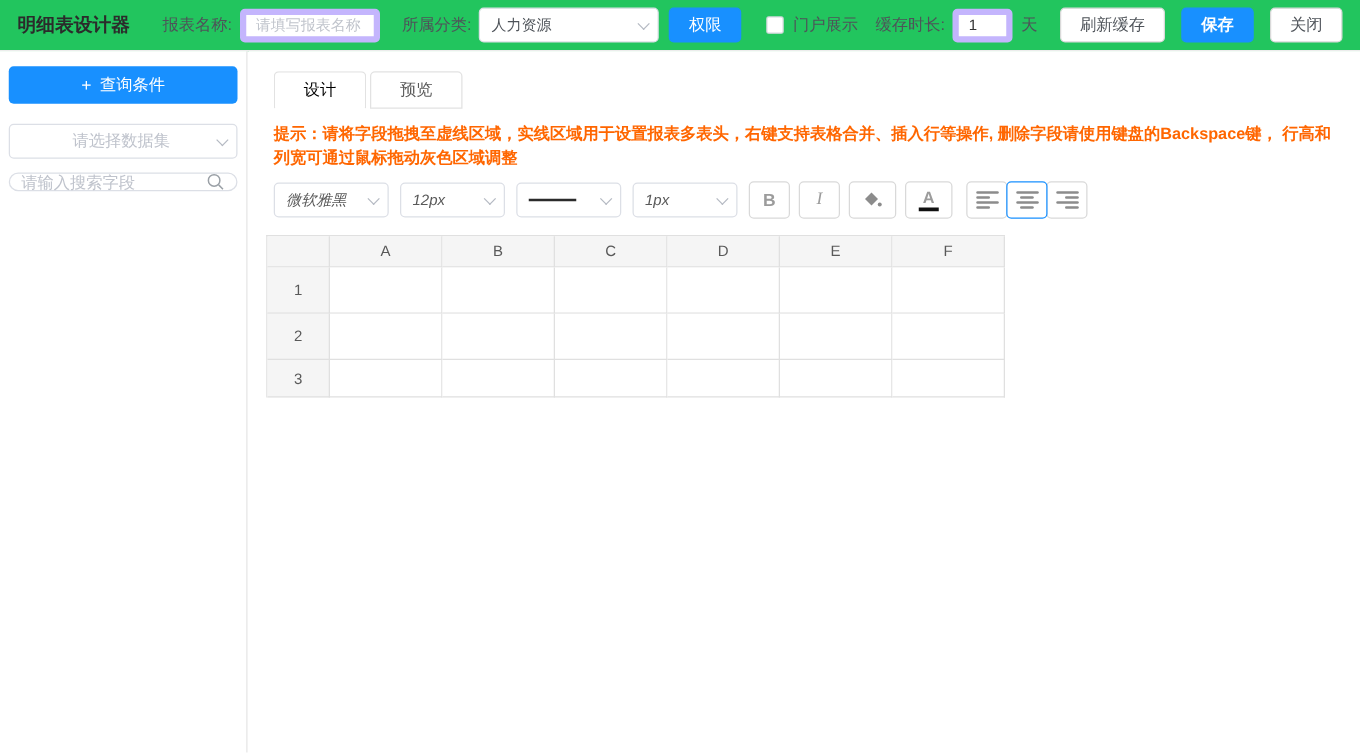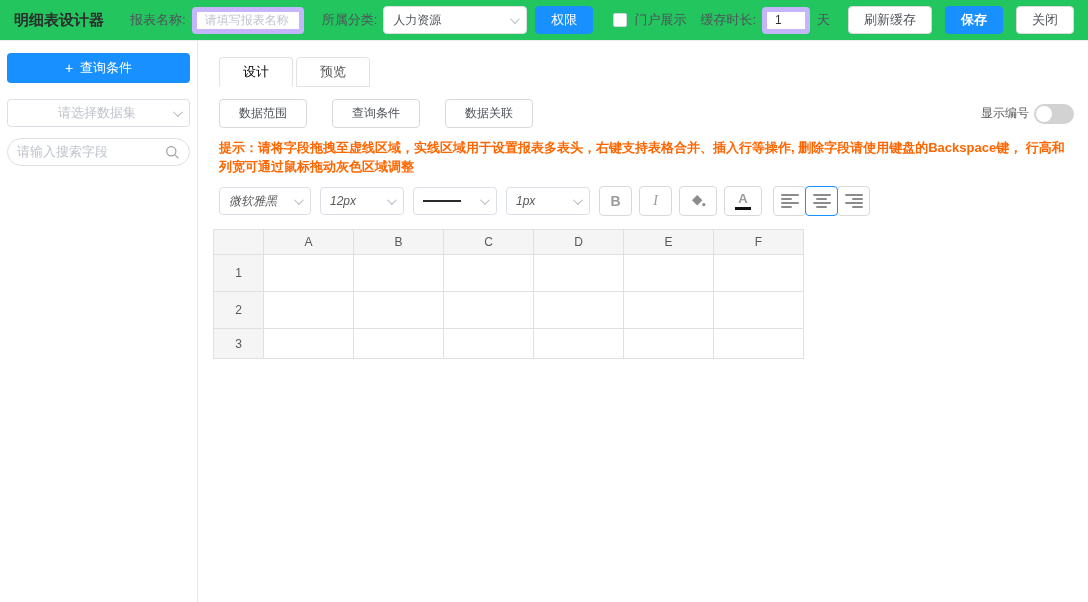--- a/index.html
+++ b/index.html
@@ -37,21 +37,21 @@
   .save-btn { margin-left:13px; padding:0 15px;font-weight:bold; }
   .close-btn { margin-left:13px; }
 
   
   .sidebar { position:absolute; left:0; top:41px; width:198px; bottom:0;
     border-right:1px solid #e6e6e6; background:#fff; padding:12px 7px 0 7px; }
   .add-btn { width:100%; height:30px; background:#1890ff; color:#fff; border:none; border-radius:4px;
     font-size:13px; cursor:pointer; font-family:inherit; display:flex; align-items:center; justify-content:center; }
   .add-btn .plus { font-size:14px; margin-right:7px; font-weight:400; }
   .side-select { margin-top:16px; }
-  .search-box { margin-top:11px; height:28px; border:1px solid #dcdfe6; border-radius:14px;
+  .search-box { margin-top:11px; height:15px; border:1px solid #dcdfe6; border-radius:14px;
     display:flex; align-items:center; justify-content:space-between; padding:0 9px; background:#fff; }
   .search-box .ph { font-size:13px; color:#bfc3cc; }
 
   
   .main { position:absolute; left:199px; top:41px; right:0; bottom:0; padding:16px 14px 0 20px; background:#fff; }
   .tabs { display:flex; }
   .tab { height:30px; line-height:28px; padding:0 23px; font-size:13px; color:#595959; background:#fff;
     border:1px solid #e2e2e2; border-radius:4px 4px 0 0; margin-right:3px; cursor:pointer; }
   .tab.active { color:#000000; border-bottom-color:#fff; }
 
@@ -143,31 +143,20 @@
   </div>
 </aside>
 
 <main class="main">
 
   <div class="tabs">
     <div class="tab active">设计</div>
     <div class="tab">预览</div>
   </div>
 
-  <div class="action-row">
-    <button class="btn">数据范围</button>
-    <button class="btn">查询条件</button>
-    <button class="btn">数据关联</button>
-    <div class="show-num">
-      <span class="sn-lbl">显示编号</span>
-      <div class="toggle">
-          <div class="knob"></div>
-        </div>
-    </div>
-  </div>
 
   <div class="hint">提示：请将字段拖拽至虚线区域，实线区域用于设置报表多表头，右键支持表格合并、插入行等操作, 删除字段请使用键盘的Backspace键， 行高和列宽可通过鼠标拖动灰色区域调整</div>
 
   <div class="fmt-toolbar">
     <div class="select w92">
       <span class="val">微软雅黑</span>
       <span class="chev"></span>
     </div>
     <div class="select w84">
       <span class="val">12px</span>

